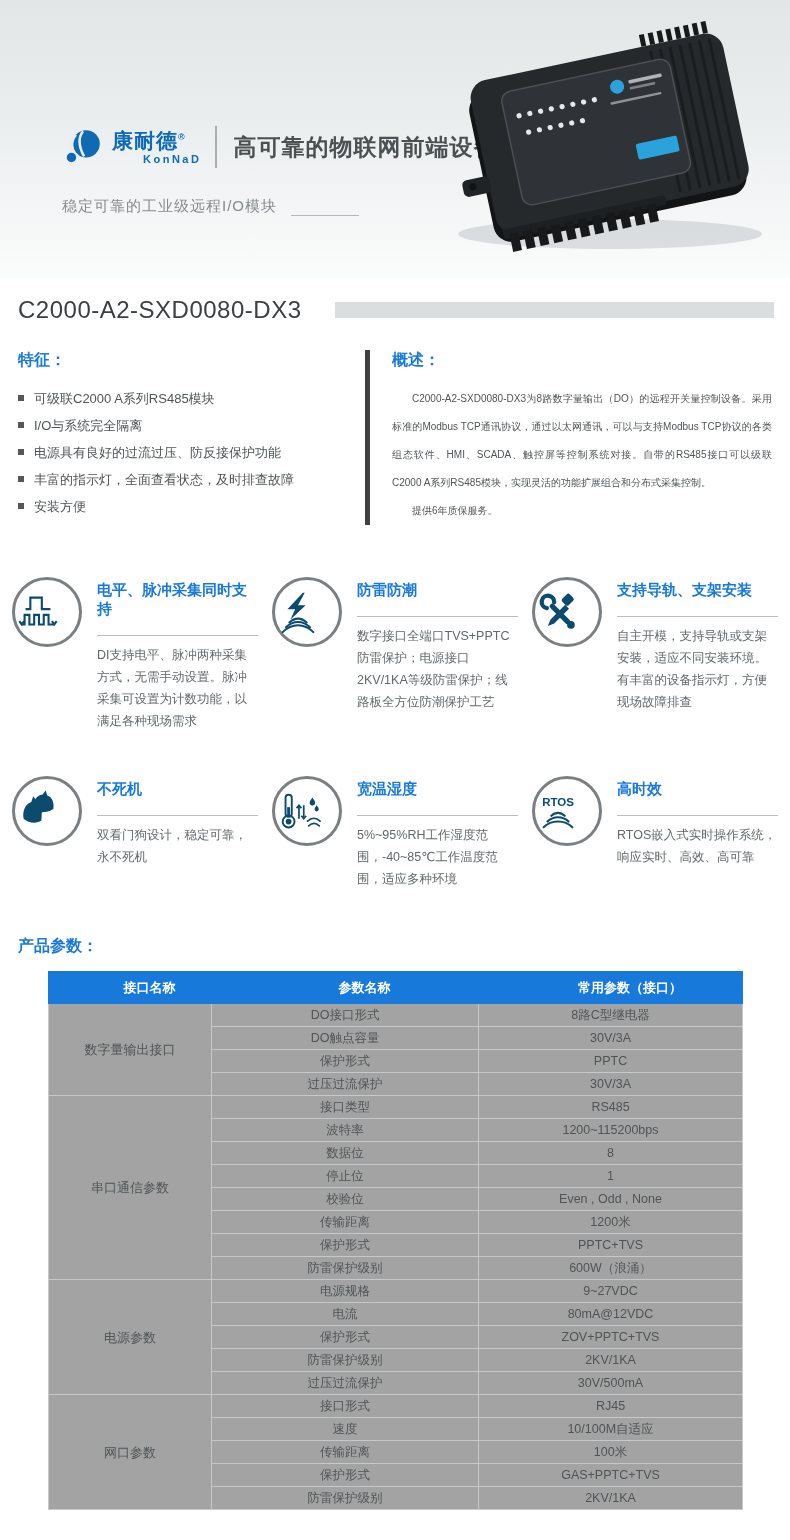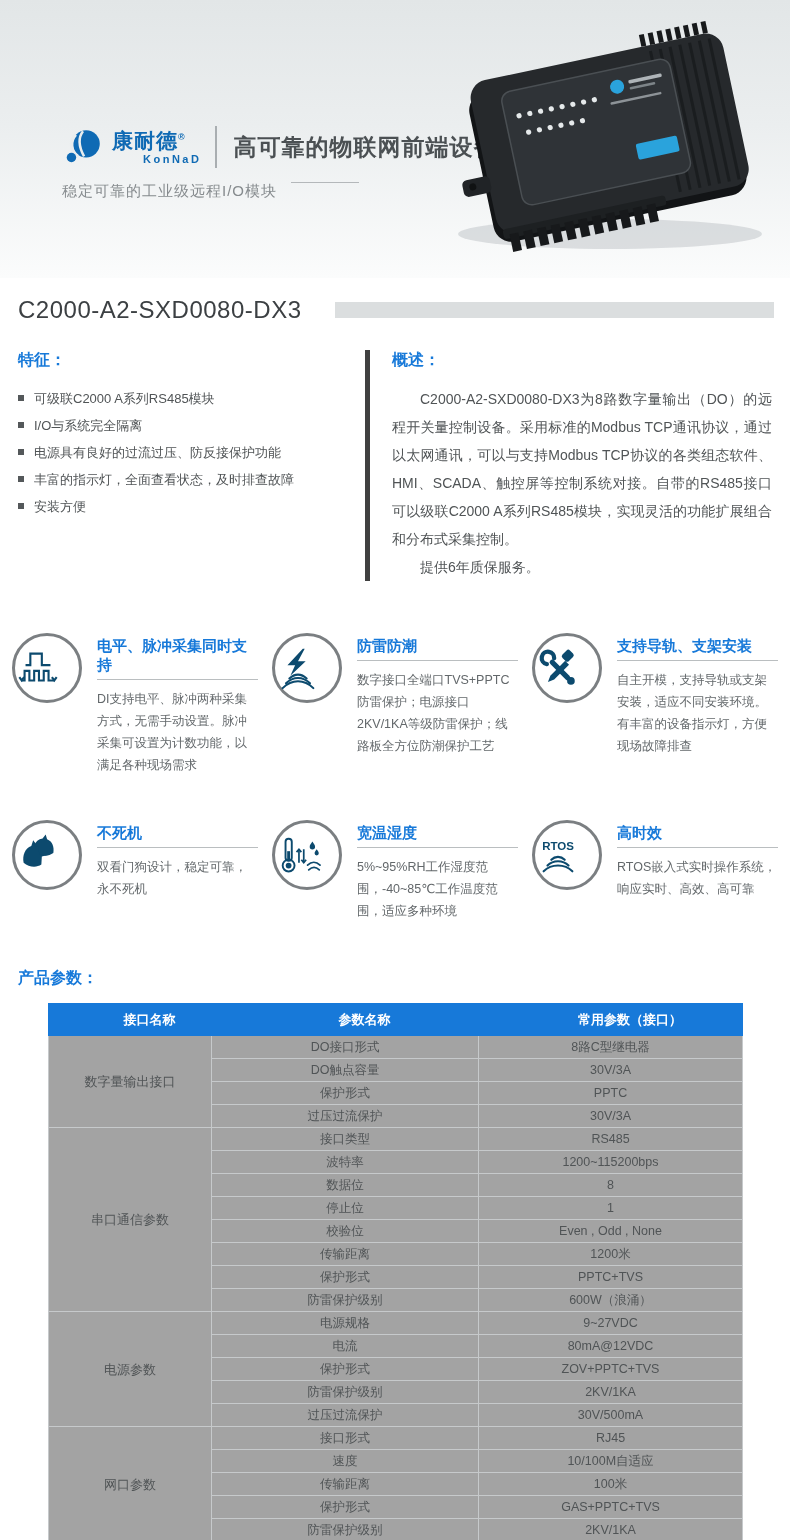--- a/index.html
+++ b/index.html
@@ -9,47 +9,47 @@
   
   .banner{position:relative;height:278px;background:linear-gradient(180deg,#e2e6e7 0%,#ebeeef 45%,#fbfcfc 100%);}
   .brand-row{position:absolute;left:62px;top:126px;display:flex;align-items:center;}
   .logo-icon{width:42px;height:42px;margin-right:8px;flex:none;}
   .logo-text{line-height:1;margin-right:14px;}
   .logo-cn{font-size:21px;font-weight:bold;color:#0f6ab4;letter-spacing:1px;}
   .logo-cn sup{font-size:9px;}
   .logo-en{font-size:11px;font-weight:bold;color:#0f6ab4;letter-spacing:2.5px;margin-top:3px;margin-left:31px;}
   .brand-divider{width:2px;height:42px;background:#a9aeb1;margin-right:16px;}
   .tagline{font-size:23px;font-weight:bold;color:#4b5053;letter-spacing:1px;}
-  .subtitle-row{position:absolute;left:62px;top:182px;display:flex;align-items:flex-start;}
+  .subtitle-row{position:absolute;left:62px;top:197px;display:flex;align-items:flex-end;}
   .subtitle{font-size:15px;color:#868b8e;letter-spacing:1px;}
   .subtitle-line{width:68px;height:1px;background:#b4b8ba;margin-left:14px;}
   .device-photo{position:absolute;right:0;top:0;width:368px;height:268px;}
 
   
   .model-row{display:flex;align-items:center;padding:18px 16px 0 18px;}
   .model-title{font-size:24px;color:#3c4043;letter-spacing:.5px;white-space:nowrap;}
   .model-bar{flex:1;height:16px;background:#dbdedf;margin-left:34px;}
 
   
   .cols{display:flex;padding:26px 18px 0 18px;}
   .col-left{width:352px;border-right:5px solid #404040;padding-right:8px;box-sizing:border-box;}
   .col-right{flex:1;padding-left:22px;}
   .section-title{font-size:16px;font-weight:bold;color:#1779d9;margin:0 0 14px 0;}
   .feature-list{list-style:none;margin:0;padding:0;}
   .feature-list li{font-size:13px;color:#505456;line-height:27px;}
   .feature-list li::before{content:"";display:inline-block;width:6px;height:6px;background:#54585a;margin-right:10px;vertical-align:2px;}
-  .overview-p{font-size:14px;color:#505456;line-height:28px;text-align:justify;text-indent:2em;margin:0;}
+  .overview-p{font-size:10px;color:#505456;line-height:28px;text-align:justify;text-indent:2em;margin:0;}
 
   
   .cards{display:grid;grid-template-columns:repeat(3,1fr);column-gap:14px;row-gap:44px;padding:0 12px;margin-top:52px;}
   .card{display:flex;}
   .card-icon{width:70px;height:70px;border:3px solid #7b7f82;border-radius:50%;flex:none;display:flex;align-items:center;justify-content:flex-start;margin-right:15px;color:#0c4a6e;box-sizing:border-box;}
   .card-icon svg{width:46px;height:46px;}
   .card-body{flex:1;padding-top:4px;min-width:0;}
-  .card-title{font-size:15px;font-weight:bold;color:#1779d9;padding-bottom:4px;border-bottom:1px solid #babec0;margin-bottom:8px;}
+  .card-title{font-size:15px;font-weight:bold;color:#1779d9;padding-bottom:16px;border-bottom:1px solid #babec0;margin-bottom:8px;}
   .card-desc{font-size:12.5px;color:#63686b;line-height:22px;}
 
   
   .params{margin-top:46px;}
   .params .section-title{padding-left:18px;}
   table.params-table{border-collapse:collapse;width:694px;margin-left:48px;table-layout:fixed;}
   .params-table th{background:#1779d9;color:#fff;font-size:13px;font-weight:bold;height:29px;border:1px solid #1779d9;padding-left:40px;}
   .params-table th + th{border-left:1px solid rgba(255,255,255,.55);}
   .params-table td{border:1px solid #c6c9cb;text-align:center;font-size:12.5px;color:#505456;padding:2px 4px;height:18px;line-height:17px;background:#a3a3a3;}
   .params-table .group-cell{font-size:13px;}

